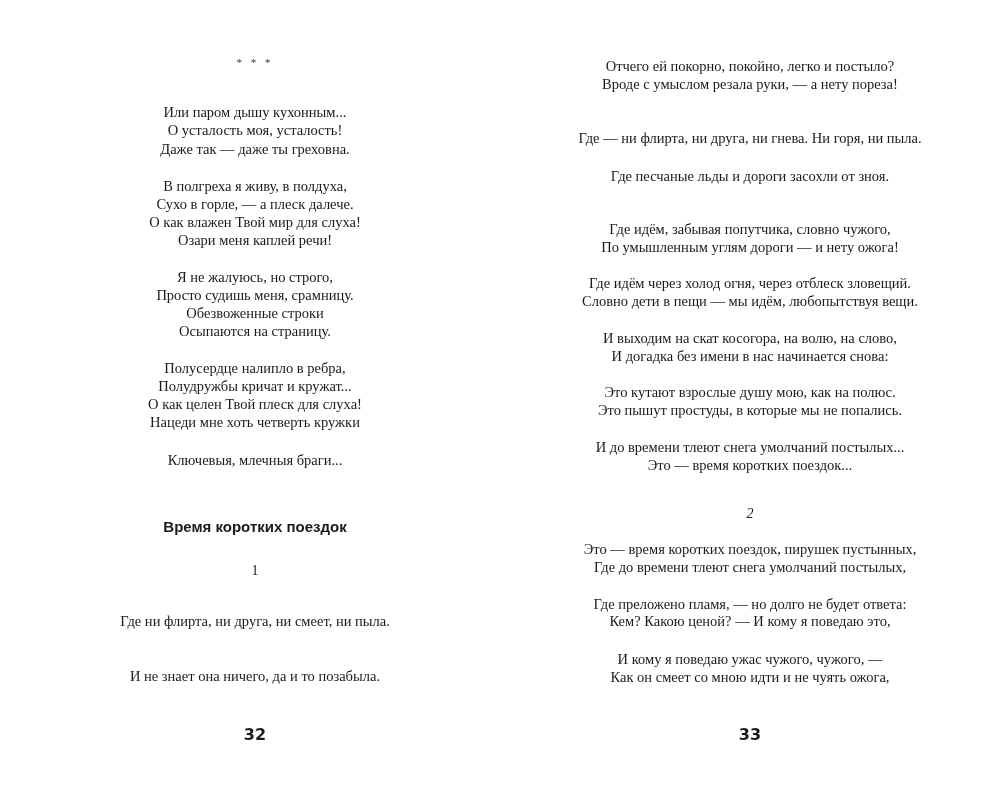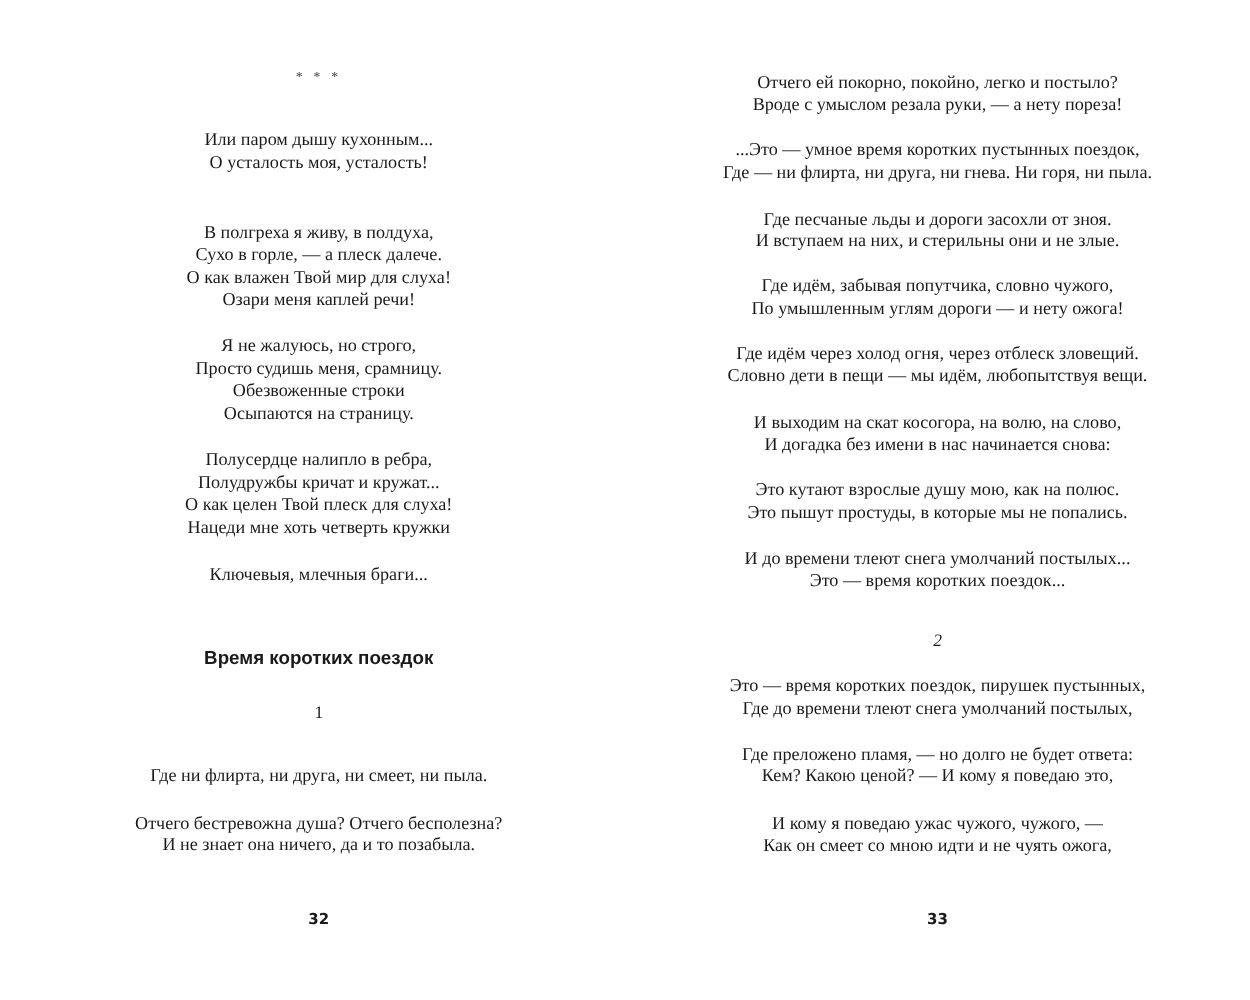--- a/index.html
+++ b/index.html
@@ -5,30 +5,31 @@
   html, body { margin: 0; padding: 0; background: #ffffff; }
   body { width: 1000px; height: 800px; position: relative; overflow: hidden; font-family: "DejaVu Serif", "Liberation Serif", serif; color: #1a1a1a; }
   .page { position: absolute; top: 0; height: 800px; }
   .page-left { left: 0; width: 510px; }
   .page-right { left: 500px; width: 500px; }
   .line { position: absolute; left: 0; right: 0; text-align: center; font-size: 13.5px; line-height: 18px; white-space: nowrap; font-family: "Liberation Serif", "DejaVu Serif", serif; font-size: 14.5px; }
   .stars { font-size: 11px; letter-spacing: 3px; color: #333; }
   .heading { font-family: "Liberation Sans", "DejaVu Sans", sans-serif; font-weight: bold; font-size: 15px; }
   .num { font-size: 14px; }
   .num-italic { font-style: italic; font-size: 14px; }
-  .pagenum { font-family: "DejaVu Sans", sans-serif; font-weight: bold; font-size: 12px; }
+  .pagenum { font-family: "DejaVu Sans", sans-serif; font-weight: bold; font-size: 16px; }
 </style>
 </head>
 <body>
 
 <div class="page page-left">
   <div class="line stars" style="top:53px">* * *</div>
 
   <div class="line" style="top:103px">Или паром дышу кухонным...</div>
   <div class="line" style="top:121px">О усталость моя, усталость!</div>
+  <div class="line" style="top:140px">Даже так — даже ты греховна.</div>
 
   <div class="line" style="top:177px">В полгреха я живу, в полдуха,</div>
   <div class="line" style="top:195px">Сухо в горле, — а плеск далече.</div>
   <div class="line" style="top:213px">О как влажен Твой мир для слуха!</div>
   <div class="line" style="top:231px">Озари меня каплей речи!</div>
 
   <div class="line" style="top:268px">Я не жалуюсь, но строго,</div>
   <div class="line" style="top:286px">Просто судишь меня, срамницу.</div>
   <div class="line" style="top:304px">Обезвоженные строки</div>
   <div class="line" style="top:322px">Осыпаются на страницу.</div>
@@ -39,35 +40,32 @@
   <div class="line" style="top:413px">Нацеди мне хоть четверть кружки</div>
 
   <div class="line" style="top:451px">Ключевыя, млечныя браги...</div>
 
   <div class="line heading" style="top:518px">Время коротких поездок</div>
 
   <div class="line num" style="top:562px">1</div>
 
   <div class="line" style="top:612px">Где ни флирта, ни друга, ни смеет, ни пыла.</div>
 
-  <div class="line" style="top:650px">Отчего бестревожна душа? Отчего бесполезна?</div>
   <div class="line" style="top:667px">И не знает она ничего, да и то позабыла.</div>
 
   <div class="line pagenum" style="top:726px">32</div>
 </div>
 
 <div class="page page-right">
   <div class="line" style="top:57px">Отчего ей покорно, покойно, легко и постыло?</div>
   <div class="line" style="top:75px">Вроде с умыслом резала руки, — а нету пореза!</div>
 
-  <div class="line" style="top:111px">...Это — умное время коротких пустынных поездок,</div>
   <div class="line" style="top:129px">Где — ни флирта, ни друга, ни гнева. Ни горя, ни пыла.</div>
 
   <div class="line" style="top:167px">Где песчаные льды и дороги засохли от зноя.</div>
-  <div class="line" style="top:184px">И вступаем на них, и стерильны они и не злые.</div>
 
   <div class="line" style="top:220px">Где идём, забывая попутчика, словно чужого,</div>
   <div class="line" style="top:238px">По умышленным углям дороги — и нету ожога!</div>
 
   <div class="line" style="top:274px">Где идём через холод огня, через отблеск зловещий.</div>
   <div class="line" style="top:292px">Словно дети в пещи — мы идём, любопытствуя вещи.</div>
 
   <div class="line" style="top:329px">И выходим на скат косогора, на волю, на слово,</div>
   <div class="line" style="top:347px">И догадка без имени в нас начинается снова:</div>
 

